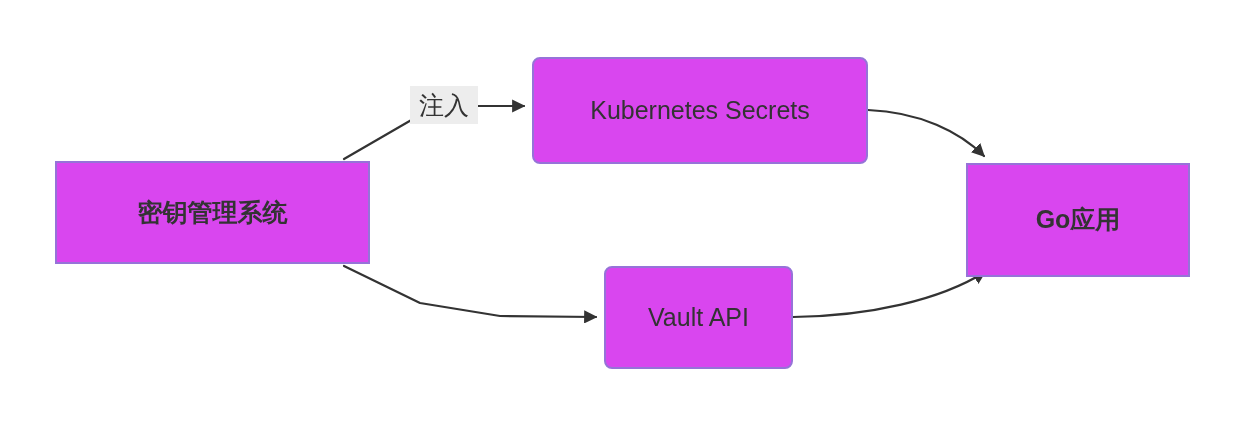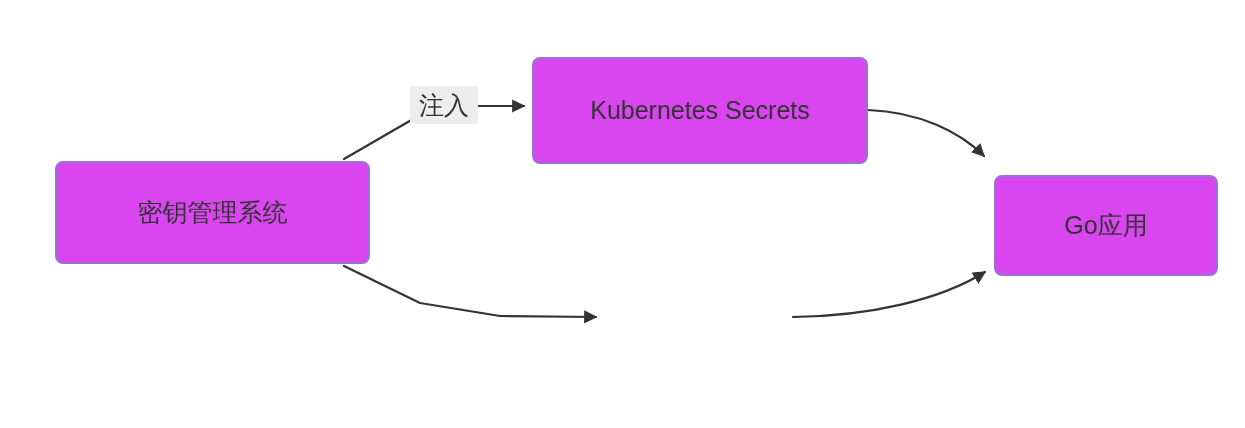--- a/index.html
+++ b/index.html
@@ -28,21 +28,21 @@
     position: absolute;
     background: #d946ef;
     border: 2px solid #9673d8;
     display: flex;
     align-items: center;
     justify-content: center;
     color: #333333;
     text-align: center;
     line-height: 1.25;
   }
-  .node.square  { border-radius: 8px; }
+  .node.square  { border-radius: 0px; font-weight: bold; }
   .node.rounded { border-radius: 8px; }
 
   .node-label {
     font-size: 25px;
     color: #333333;
     white-space: nowrap;
   }
 
   .edge-label {
     position: absolute;
@@ -79,21 +79,24 @@
   </svg>
 
   <div class="node square" style="left:55px; top:161px; width:315px; height:103px;">
     <span class="node-label">密钥管理系统</span>
   </div>
 
   <div class="node rounded" style="left:532px; top:57px; width:336px; height:107px;">
     <span class="node-label">Kubernetes Secrets</span>
   </div>
 
+  <div class="node rounded" style="left:604px; top:266px; width:189px; height:103px;">
+    <span class="node-label">Vault API</span>
+  </div>
 
-  <div class="node square" style="left:994px; top:163px; width:224px; height:101px;margin-top:12px;">
+  <div class="node square" style="left:966px; top:163px; width:224px; height:114px;">
     <span class="node-label">Go应用</span>
   </div>
 
   <div class="edge-label" style="left:410px; top:86px; width:68px; height:38px;">注入</div>
 
 
 </div>
 
 </body></html>

